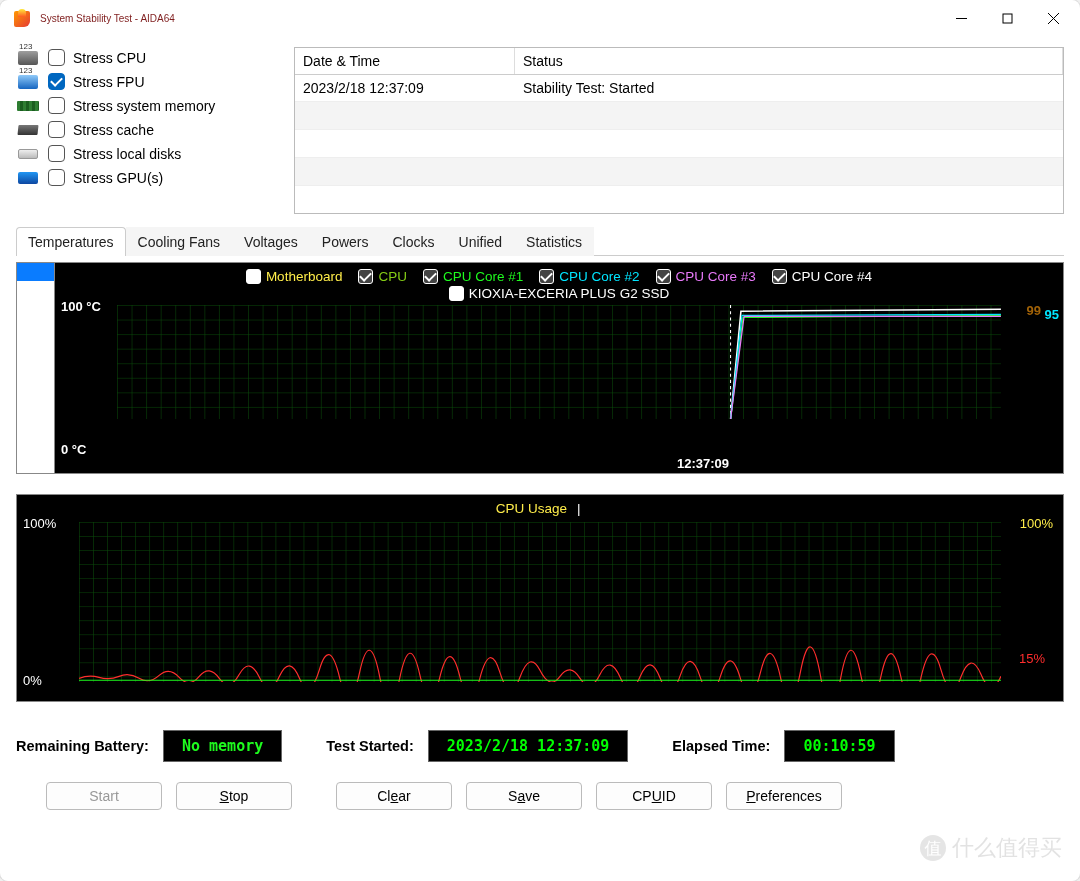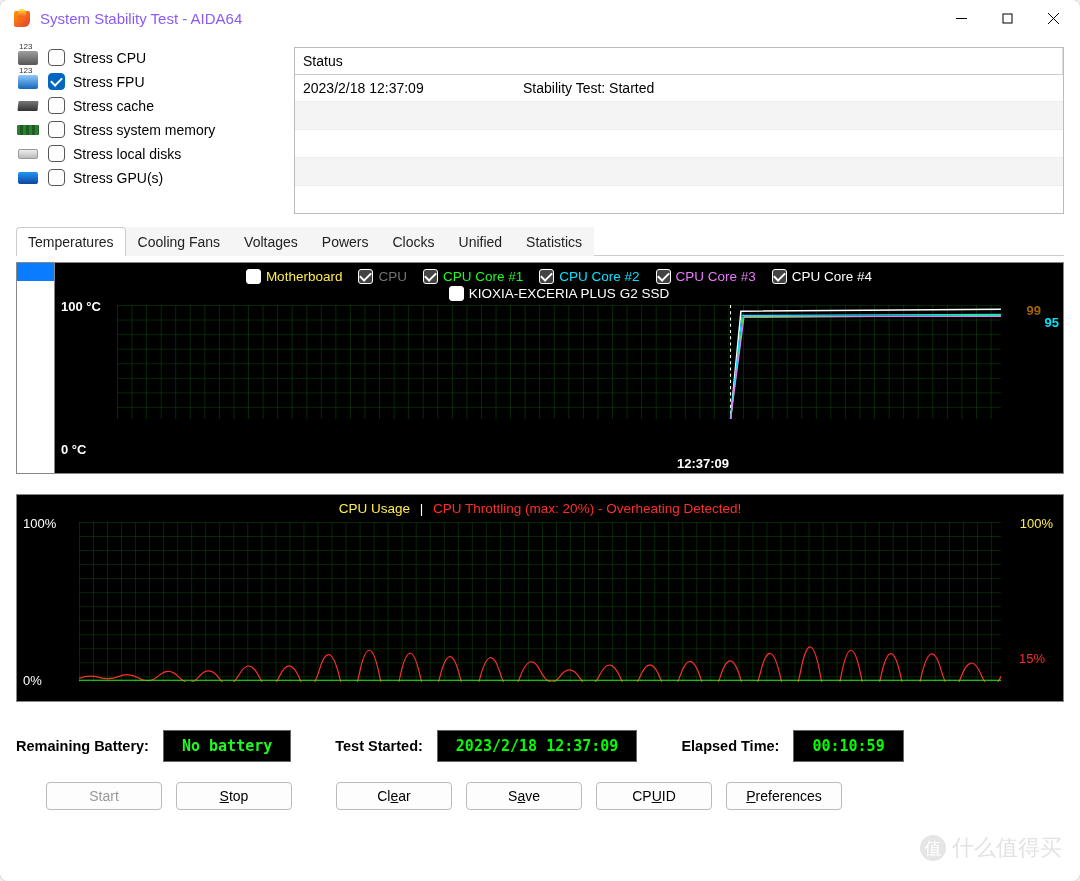--- a/index.html
+++ b/index.html
@@ -1,21 +1,21 @@
 <!DOCTYPE html>
 <html><head>
 <meta charset="utf-8">
 <style>
 * { margin: 0; padding: 0; box-sizing: border-box; font-family: "Segoe UI", Tahoma, sans-serif; }
 body { background: #f0f0f0; width: 1080px; height: 881px; overflow: hidden; }
 .window { width: 1080px; height: 881px; background: #fff; border-radius: 8px; display: flex; flex-direction: column; box-shadow: 0 0 0 1px #ddd; }
 .titlebar { height: 37px; display: flex; align-items: center; padding: 0 4px 0 14px; }
 .titlebar .ico { width: 16px; height: 16px; background: linear-gradient(135deg, #ff9800, #e53935); border-radius: 2px 2px 6px 2px; margin-right: 10px; position:relative; }
 .titlebar .ico::after{content:"";position:absolute;top:-2px;left:4px;width:8px;height:8px;background:linear-gradient(#ffeb3b,#ff5722);border-radius:50% 50% 0 0;}
-.titlebar .ttl { font-size: 15px; color: #8b5cf6; }
+.titlebar .ttl { font-size: 10px; color: #7f1d1d; }
 .winbtns { margin-left: auto; display: flex; }
 .winbtn { width: 46px; height: 32px; display: flex; align-items: center; justify-content: center; color: #000; }
 .winbtn svg { width: 11px; height: 11px; }
 .content { flex: 1; padding: 10px 16px 6px 16px; display: flex; flex-direction: column; gap: 6px; }
 .toprow { display: flex; gap: 26px; }
 .checks { width: 252px; display: flex; flex-direction: column; gap: 7px; padding-top: 2px; }
 .chk { display: flex; align-items: center; gap: 8px; font-size: 14px; }
 .chk .ic { width: 24px; height: 16px; display:flex; align-items:center; justify-content:center; }
 .chk input { width: 17px; height: 17px; appearance:none; border:1.5px solid #555; border-radius:4px; position:relative; }
 .chk input:checked { background:#0067c0; border-color:#0067c0; }
@@ -101,49 +101,50 @@
           </label>
         <label class="chk">
             <span class="ic">
               <span class="cpuic" style="background:linear-gradient(#90caf9,#1565c0);"></span>
             </span>
             <input type="checkbox" checked="" style="">
             <span>Stress FPU</span>
           </label>
         <label class="chk">
             <span class="ic">
+              <span class="ramic"></span>
+            </span>
+            <input type="checkbox" style="">
+            <span>Stress system memory</span>
+          </label>
+        <label class="chk">
+            <span class="ic">
               <span class="cacheic"></span>
             </span>
             <input type="checkbox" style="">
             <span>Stress cache</span>
-          </label>
-        <label class="chk">
-            <span class="ic">
-              <span class="ramic"></span>
-            </span>
-            <input type="checkbox" style="">
-            <span>Stress system memory</span>
           </label>
         <label class="chk">
             <span class="ic">
               <span class="diskic"></span>
             </span>
             <input type="checkbox" style="">
             <span>Stress local disks</span>
           </label>
         <label class="chk">
             <span class="ic">
               <span class="gpuic"></span>
             </span>
             <input type="checkbox" style="">
             <span>Stress GPU(s)</span>
           </label>
       </div>
       <div class="logtable">
         <div class="hdr">
+          <div class="c1">Date &amp; Time</div>
           <div class="c2">Status</div>
         </div>
         <div class="row">
           <div class="c1">2023/2/18 12:37:09</div>
           <div class="c2">Stability Test: Started</div>
         </div>
         <div class="row empty"></div>
         <div class="row empty"></div>
         <div class="row empty"></div>
         <div class="row empty"></div>
@@ -165,21 +166,21 @@
           <div class="blue"></div>
         </div>
       <div class="chartarea" style="flex:1;display:flex;flex-direction:column;">
         <div class="legend">
           <label class="mb">
               <input type="checkbox" style="">
               <span style="color:#ffed4a">Motherboard</span>
             </label>
           <label>
               <input type="checkbox" checked="" style="">
-              <span style="color:#737373">CPU</span>
+              <span style="color:#84cc16">CPU</span>
             </label>
           <label>
               <input type="checkbox" checked="" style="">
               <span style="color:#1efb1e">CPU Core #1</span>
             </label>
           <label>
               <input type="checkbox" checked="" style="">
               <span style="color:#00e5ff">CPU Core #2</span>
             </label>
           <label>
@@ -207,48 +208,47 @@
                 </pattern>
               </defs>
             <rect width="850" height="110" fill="url(#g1)"></rect>
             <line x1="590" y1="0" x2="590" y2="110" stroke="#fff" stroke-dasharray="3 3"></line>
             <path d="M590 110 L600 6 L850 4" stroke="#fff" stroke-width="1.5" fill="none"></path>
             <path d="M590 110 L602 12 L850 10" stroke="#1efb1e" stroke-width="1.2" fill="none"></path>
             <path d="M590 110 L601 10 L850 9" stroke="#00e5ff" stroke-width="1.2" fill="none"></path>
             <path d="M590 110 L603 11 L850 11" stroke="#e879f9" stroke-width="1.2" fill="none"></path>
           </svg>
           <span style="position:absolute;right:-40px;top:-2px;color:#a16207;font-size:13px">99</span>
-          <span style="position:absolute;right:-58px;top:10px;color:#00e5ff;font-size:13px">95</span>
+          <span style="position:absolute;right:-58px;top:2px;color:#00e5ff;font-size:13px">95</span>
           <span class="xlab" style="left:560px;bottom:-20px">12:37:09</span>
         </div>
       </div>
     </div>
 
     <div class="chartbox chart2">
       <div class="strip">
         <span style="color:#ffed4a">CPU Usage</span>
         <span style="color:#fff">&nbsp;|&nbsp;</span>
-        <span style="color:#ff2d2d">CPU Throttling (max: 20%) - Overheating Detected!</span>
       </div>
       <div style="position:relative;height:160px;margin:0 62px 14px 62px;">
         <span class="ylab" style="top:-6px">100%</span>
         <span class="ylab" style="bottom:-6px">0%</span>
         <span style="position:absolute;right:-52px;top:-6px;color:#ffed4a;font-size:13px">100%</span>
         <span style="position:absolute;right:-44px;bottom:16px;color:#ff2d2d;font-size:13px">15%</span>
         <svg class="gridsvg" viewBox="0 0 920 160" preserveAspectRatio="none">
           <rect width="920" height="160" fill="url(#g1)"></rect>
           <path d="M0 156 Q10 152 20 155 T40 154 T60 156 T80 153 T100 155 T120 154 T140 156 T160 152 T180 155 T200 154 T220 156 T240 147 T260 155 T280 150 T300 154 T320 156 T340 152 T360 155 T380 154 T400 156 T420 150 T440 155 T460 148 T480 154 T500 156 T520 152 T540 155 T560 154 T580 156 T600 153 T620 155 T640 154 T660 156 T680 150 T700 155 T720 149 T740 154 T760 156 T780 152 T800 155 T820 154 T840 156 T860 147 T880 155 T900 152 T920 154" stroke="#ff2d2d" stroke-width="1.2" fill="none"></path>
           <path d="M0 158 L920 158" stroke="#1efb1e" stroke-width="1" fill="none"></path>
         </svg>
       </div>
     </div>
 
     <div class="status">
       <span>Remaining Battery:</span>
-      <span class="statusval" style="color:#1efb1e">No battery</span>
+      <span class="statusval" style="color:#1efb1e">No memory</span>
       <span style="margin-left:30px">Test Started:</span>
       <span class="statusval">2023/2/18 12:37:09</span>
       <span style="margin-left:30px">Elapsed Time:</span>
       <span class="statusval">00:10:59</span>
     </div>
 
     <div class="buttons">
       <div class="btn disabled"><span>Start</span></div>
       <div class="btn"><u>S</u>top</div>
       <div class="btn" style="margin-left:30px">Cl<u>e</u>ar</div>

